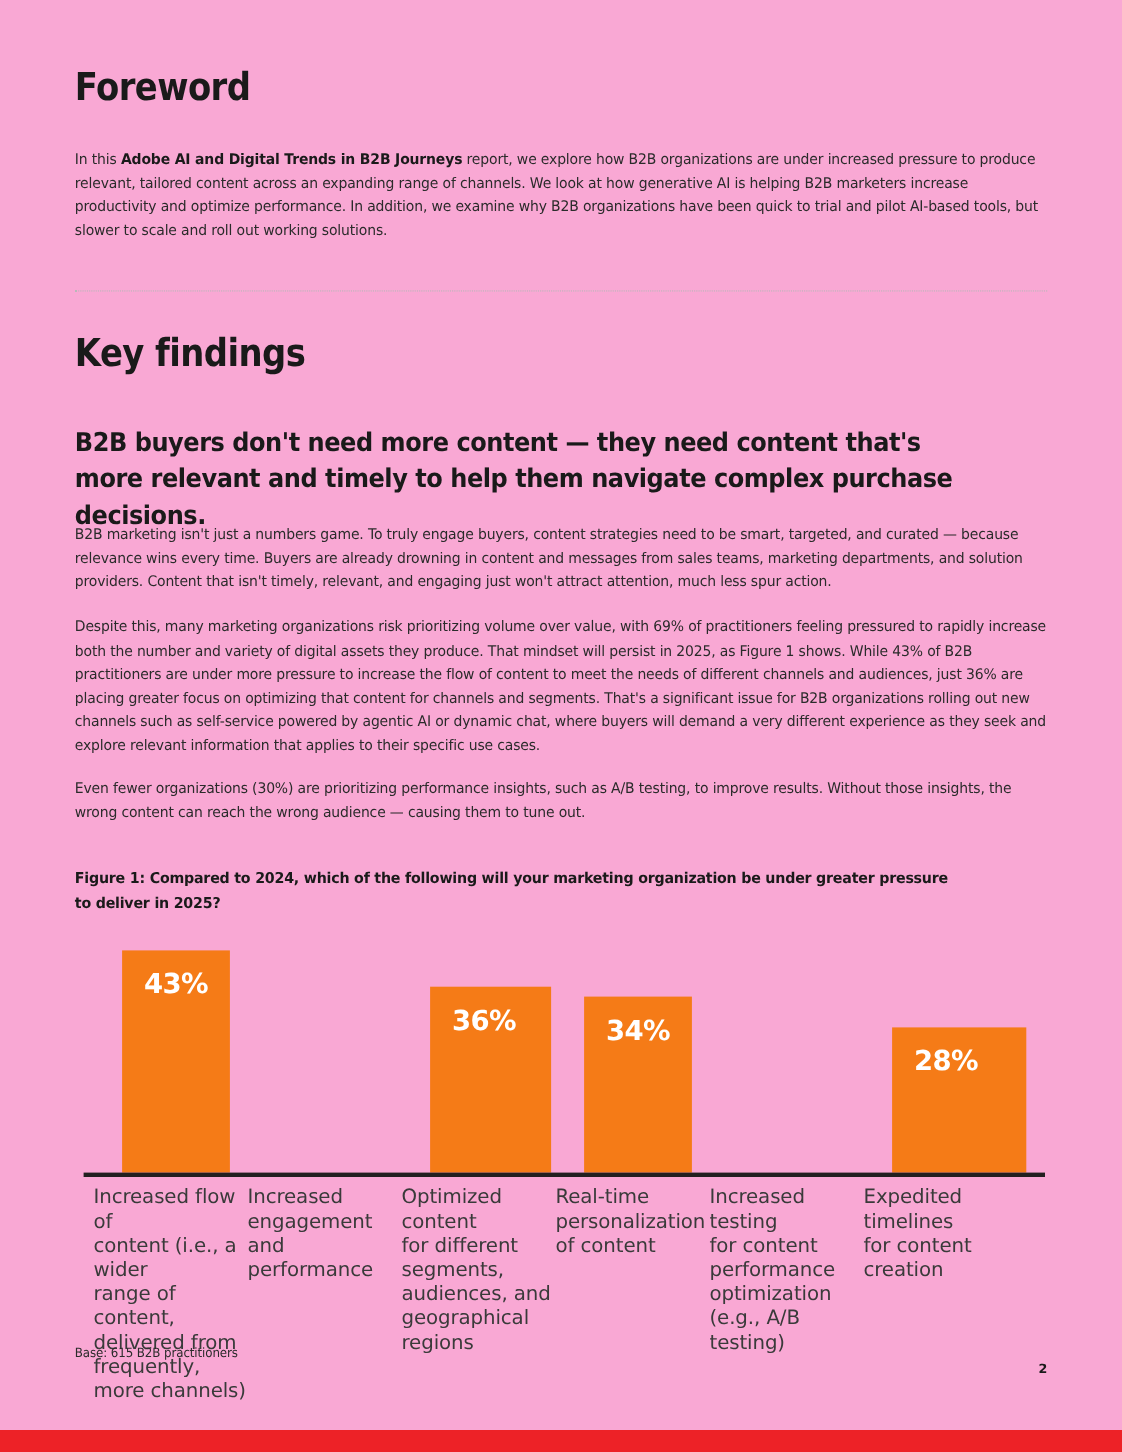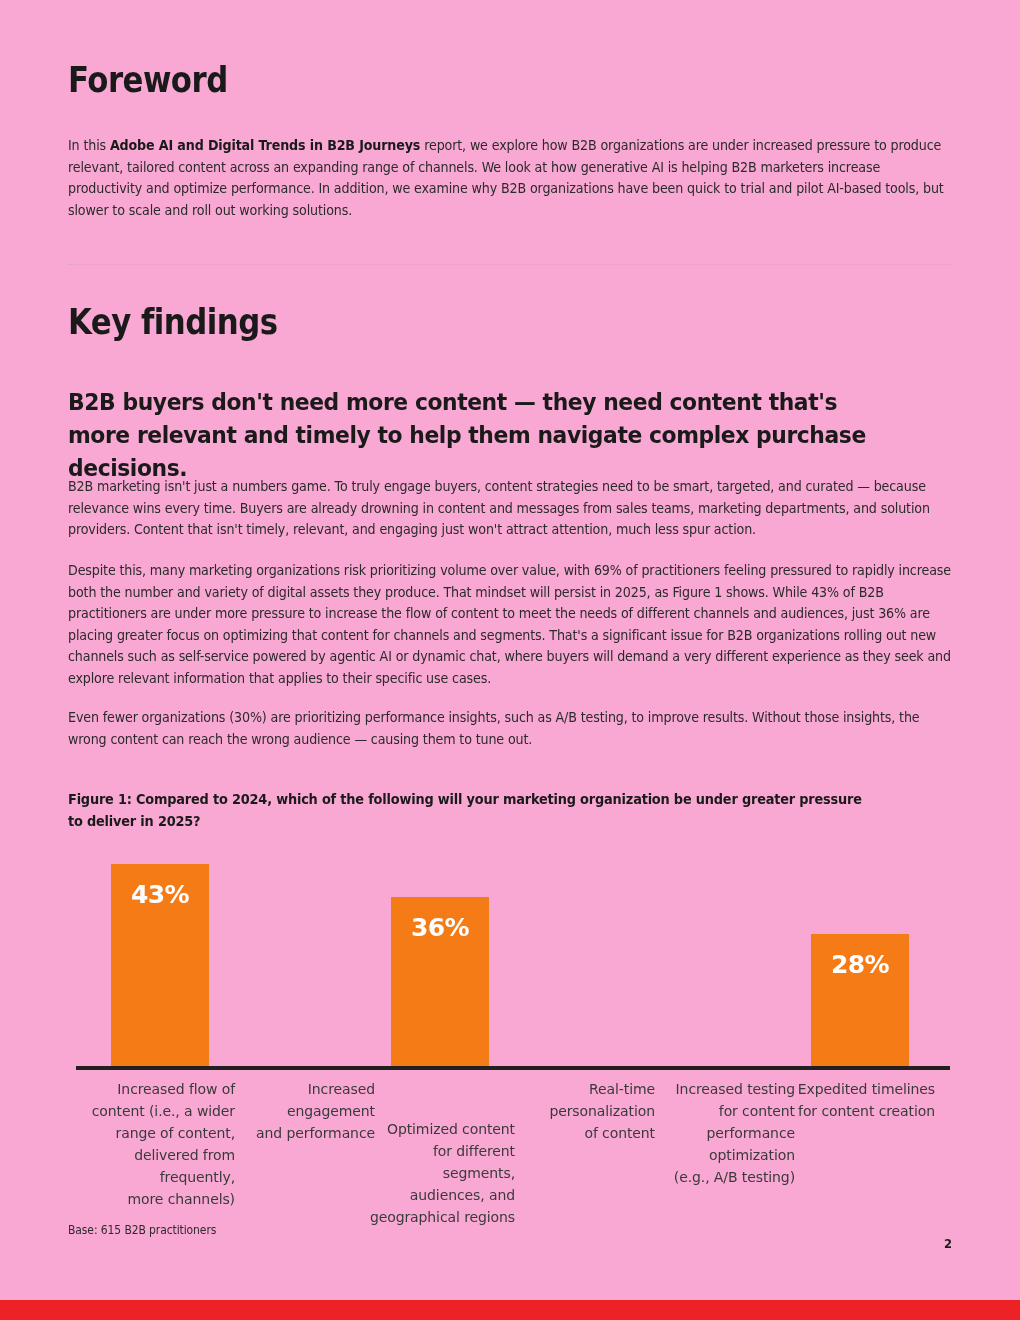--- a/index.html
+++ b/index.html
@@ -181,23 +181,23 @@
     left: 0;
     top: 238px;
     width: 884px;
     height: 130px;
   }
 
   .cat-label {
     position: absolute;
     top: 0;
     width: 150px;
-    text-align: right;
-    font-family: "DejaVu Sans", sans-serif;
-    font-size: 14px;
+    text-align: left;
+    font-family: "DejaVu Sans", sans-serif;
+    font-size: 18px;
     line-height: 22px;
     color: #3a3a3a;
     letter-spacing: -0.1px;
   }
 
   
   .base-note {
     position: absolute;
     left: 68px;
     top: 1223px;
@@ -251,43 +251,46 @@
 
   <div class="body-text" id="para-3">Even fewer organizations (30%) are prioritizing performance insights, such as A/B testing, to improve results. Without those insights, the wrong content can reach the wrong audience — causing them to tune out.</div>
 
   <div class="figure-caption">Figure 1: Compared to 2024, which of the following will your marketing organization be under greater pressure to deliver in 2025?</div>
 
   <div class="chart">
     <div class="plot" id="plot-area">
         <div class="bar" style="height: 202.458px; left: 43px;">
           <div class="bar-value">43%</div>
         </div>
-        <div class="bar" style="height: 169.5px; left: 323px;">
+        <div class="bar" style="height: 169.5px; left: 323px; padding-left: 12px;">
           <div class="bar-value">36%</div>
         </div>
-        <div class="bar" style="height: 131.833px; left: 743px;">
+        <div class="bar" style="height: 160.083px; left: 463px;">
+          <div class="bar-value">34%</div>
+        </div>
+        <div class="bar" style="height: 131.833px; left: 743px; padding-left: 24px;">
           <div class="bar-value">28%</div>
         </div>
       </div>
     <div class="axis-line"></div>
     <div class="cat-labels" id="cat-labels-area">
         <div class="cat-label" style="left: 17px;">
           <div>Increased flow of</div>
           <div>content (i.e., a wider</div>
           <div>range of content,</div>
           <div>delivered from</div>
           <div>frequently,</div>
           <div>more channels)</div>
         </div>
         <div class="cat-label" style="left: 157px;">
           <div>Increased</div>
           <div>engagement</div>
           <div>and performance</div>
         </div>
-        <div class="cat-label" style="left: 297px; margin-top: 40px;">
+        <div class="cat-label" style="left: 297px;">
           <div>Optimized content</div>
           <div>for different</div>
           <div>segments,</div>
           <div>audiences, and</div>
           <div>geographical regions</div>
         </div>
         <div class="cat-label" style="left: 437px;">
           <div>Real-time</div>
           <div>personalization</div>
           <div>of content</div>

